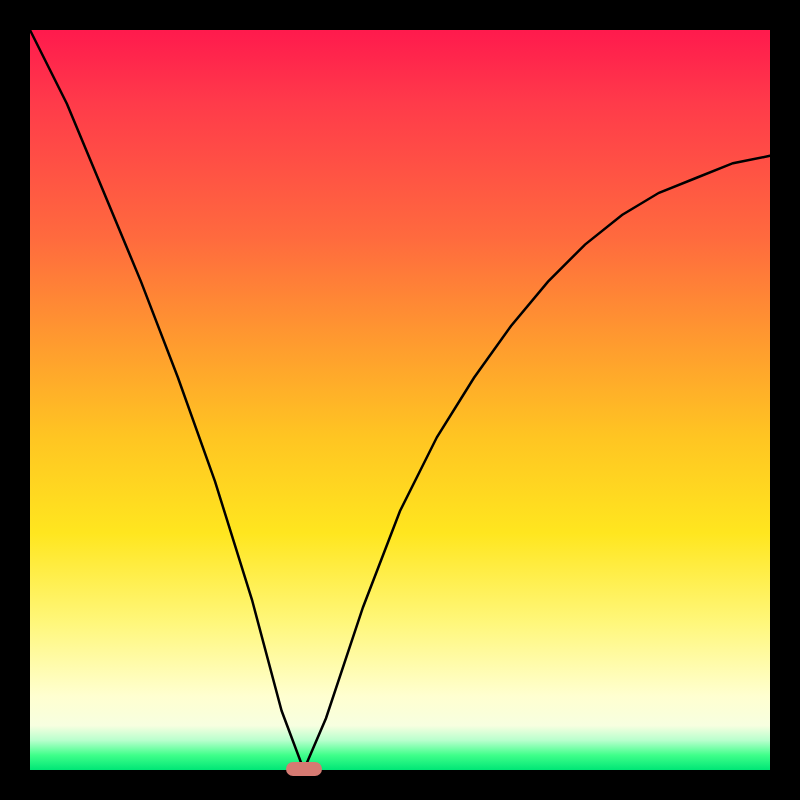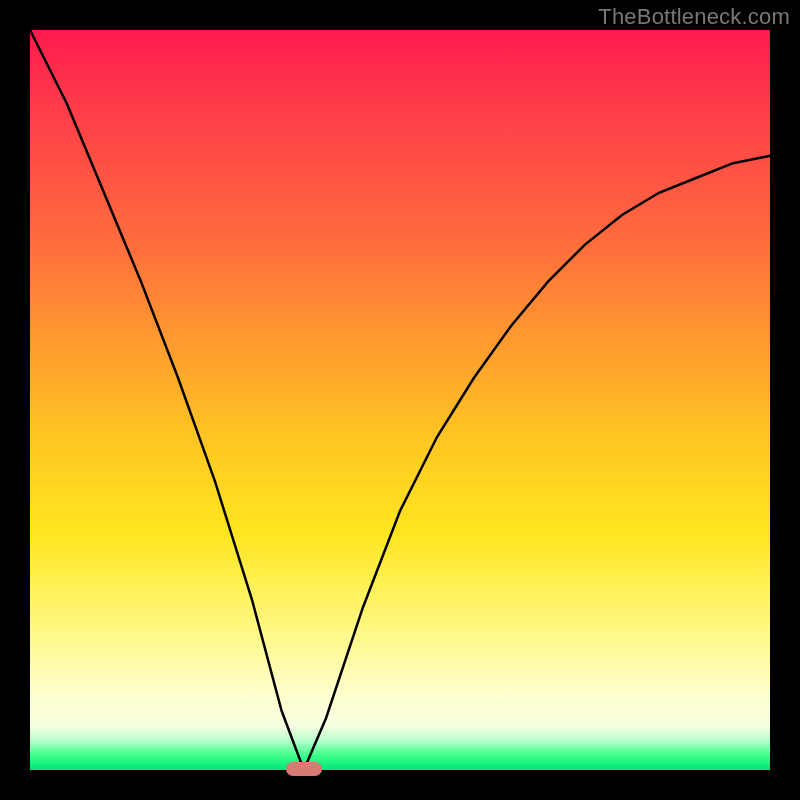--- a/index.html
+++ b/index.html
@@ -76,14 +76,13 @@
 <div class="frame">
   <div class="plot">
 
     <svg class="curve" viewBox="0 0 740 740" preserveAspectRatio="none">
       <path fill="none" stroke="#000" stroke-width="2.5" stroke-linecap="round" d="M0.0 0.0 L37.0 74.0 L74.0 162.8 L111.0 251.6 L148.0 347.8 L185.0 451.4 L222.0 569.8 L251.6 680.8 L273.8 740.0 L296.0 688.2 L333.0 577.2 L370.0 481.0 L407.0 407.0 L444.0 347.8 L481.0 296.0 L518.0 251.6 L555.0 214.6 L592.0 185.0 L629.0 162.8 L666.0 148.0 L703.0 133.2 L740.0 125.8"></path>
     </svg>
 
     <div class="marker" style="left:255.8px;"></div>
 
   </div>
-  <div class="watermark">TheBottleneck.com</div>
 </div>
 
 </body></html>

